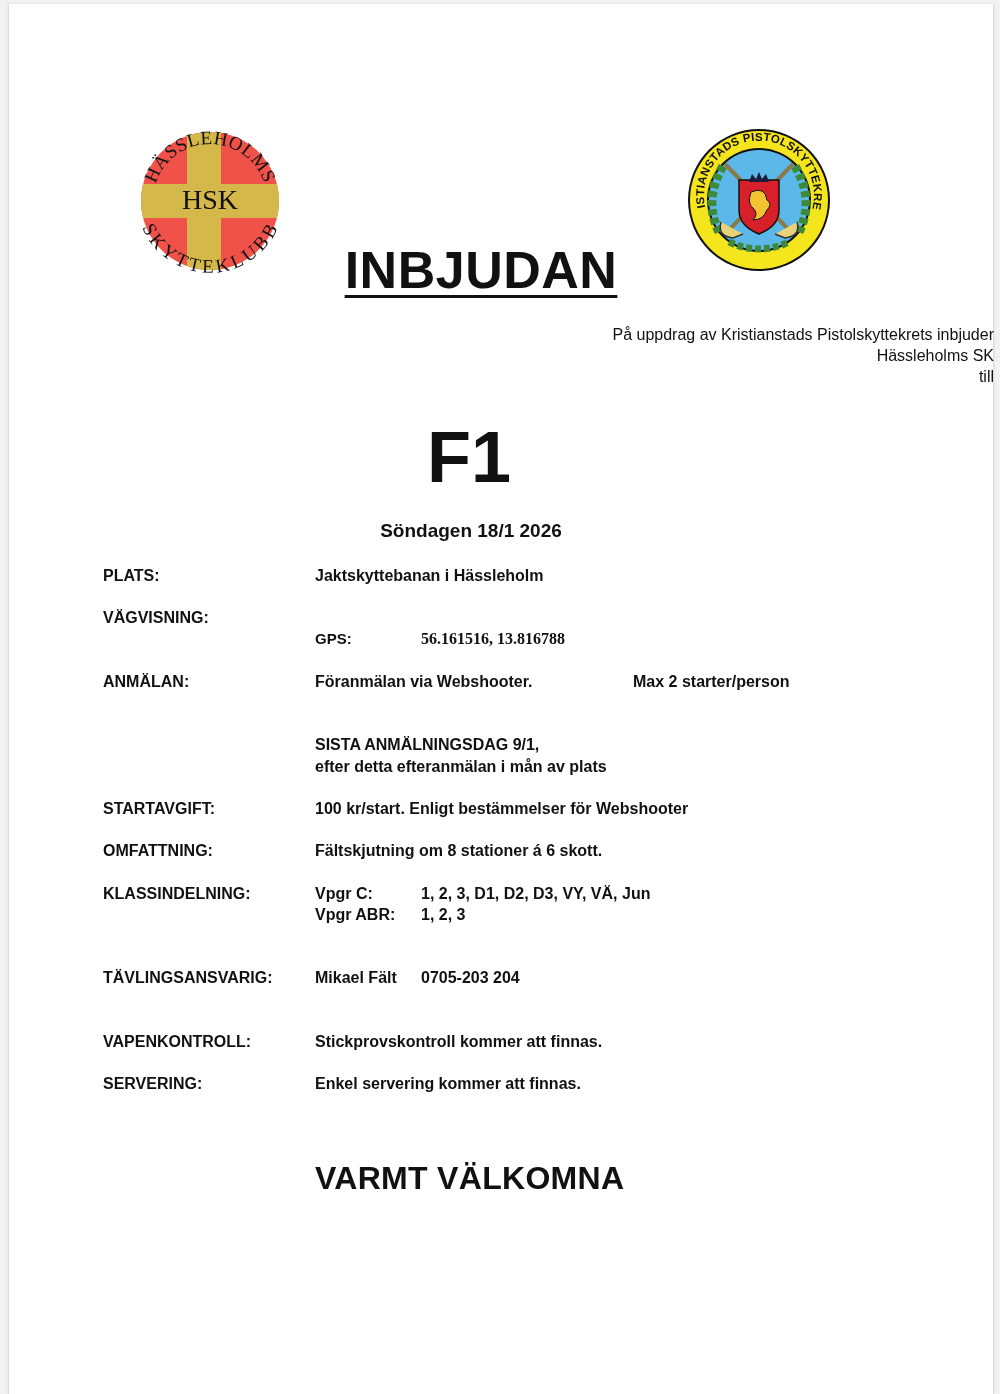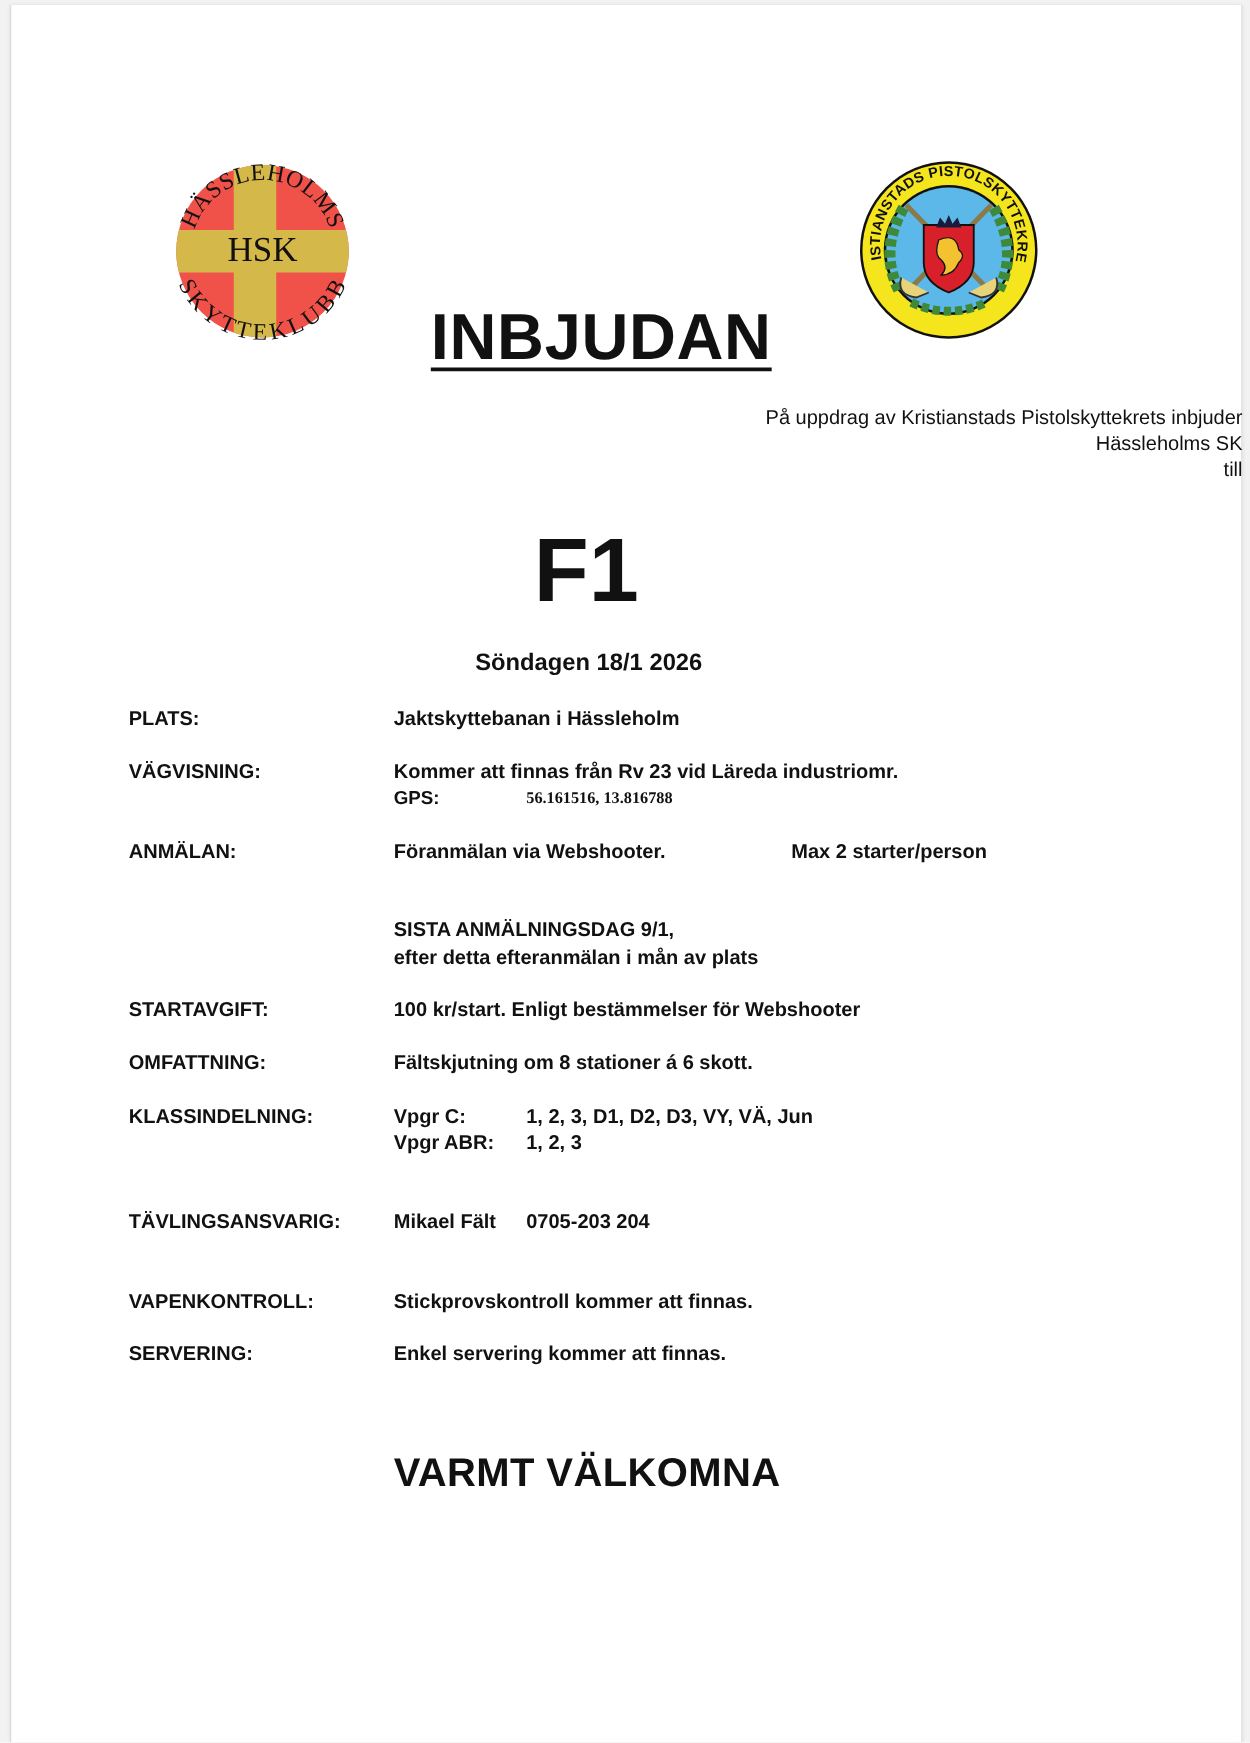--- a/index.html
+++ b/index.html
@@ -20,21 +20,21 @@
     left:0; width:944px; top:236px; text-align:center; font-weight:bold; font-size:52px;
     letter-spacing:0.5px;
   }
   .title span { text-decoration:underline; text-decoration-thickness:3px; text-underline-offset:7px; }
   .intro { left:0; width:944px; text-align:right; font-size:16px; line-height:21px; top:320px;margin-left:41px; }
   .event { left:0; width:920px; text-align:center; font-weight:bold; font-size:72px; top:412px; }
   .date { left:0; width:924px; text-align:center; font-weight:bold; font-size:19px; top:516px; }
   .lbl { left:94px; font-weight:bold; font-size:16px; }
   .val { left:306px; font-size:16px;font-weight:bold; }
   .gps-lbl { left:306px; font-weight:bold; font-size:15px; }
-  .gps-val { left:412px; font-weight:bold; font-size:13px; font-family:"Liberation Serif", serif; }
+  .gps-val { left:412px; font-weight:bold; font-size:16px; font-family:"Liberation Serif", serif; }
   .bold { font-weight:bold; }
   .welcome { left:306px; font-weight:bold; font-size:32px; top:1156px; letter-spacing:0.3px; }
 </style>
 </head>
 <body>
 
 <div class="page">
 
   <div class="logo logo-hsk">
     <svg width="158" height="158" viewBox="0 0 158 158">
@@ -96,21 +96,20 @@
     <div>till</div>
   </div>
 
   <div class="abs event">F1</div>
   <div class="abs date">Söndagen 18/1 2026</div>
 
   <div class="abs lbl" style="top:563px">PLATS:</div>
   <div class="abs val" style="top:563px">Jaktskyttebanan i Hässleholm</div>
 
   <div class="abs lbl" style="top:605px">VÄGVISNING:</div>
-  <div class="abs val" style="top:605px">Kommer att finnas från Rv 23 vid Läreda industriomr.</div>
   <div class="abs gps-lbl" style="top:626px">GPS:</div>
   <div class="abs gps-val" style="top:626px">56.161516, 13.816788</div>
 
   <div class="abs lbl" style="top:669px">ANMÄLAN:</div>
   <div class="abs val" style="top:669px">Föranmälan via Webshooter.</div>
   <div class="abs val" style="top:669px; left:624px">Max 2 starter/person</div>
 
   <div class="abs val bold" style="top:732px">SISTA ANMÄLNINGSDAG  9/1,</div>
   <div class="abs val bold" style="top:754px">efter detta efteranmälan i mån av plats</div>
 

